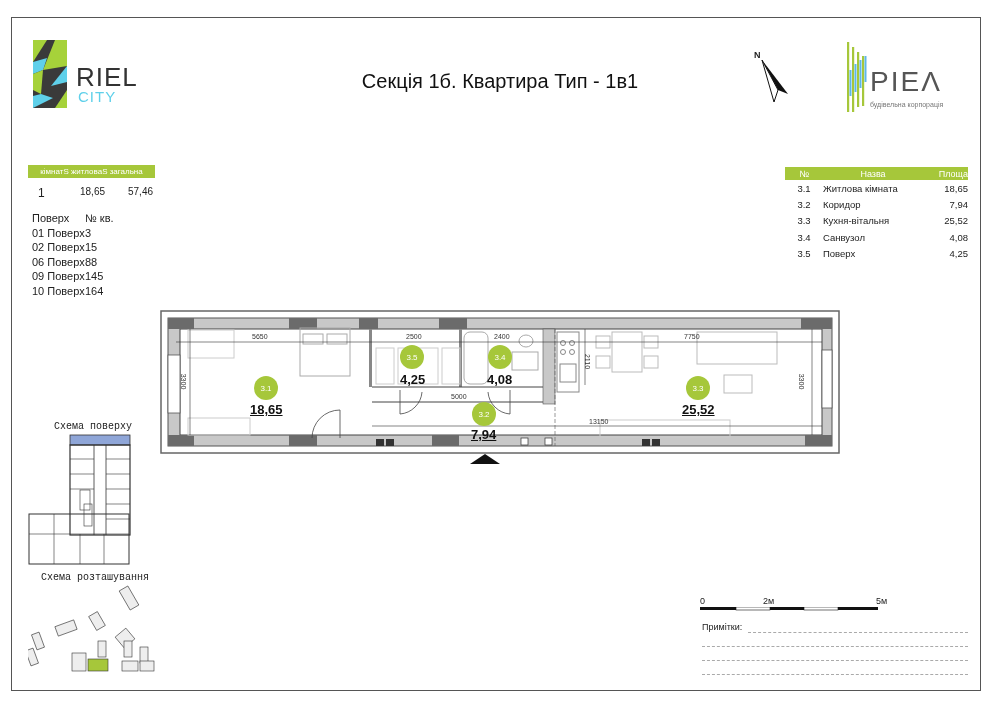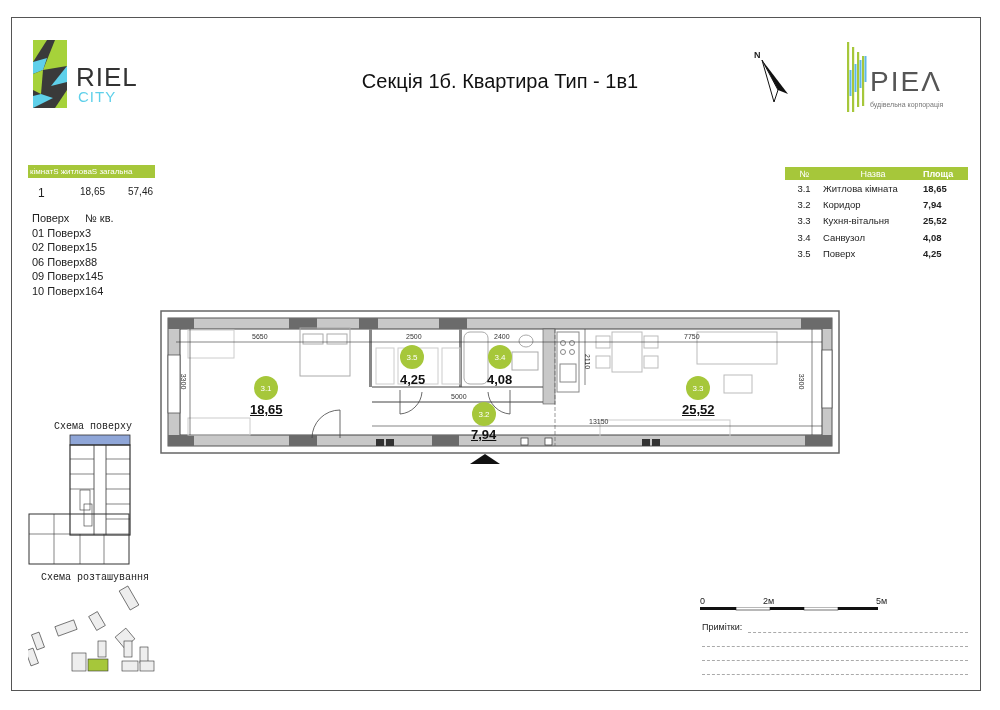--- a/index.html
+++ b/index.html
@@ -11,33 +11,33 @@
   
   .riel-mark{left:33px;top:40px;width:34px;height:68px;}
   .riel-text{left:76px;top:62px;font-size:26px;letter-spacing:1px;color:#333;font-weight:400;}
   .riel-city{left:78px;top:88px;font-size:15px;color:#5fd0ea;font-weight:400;letter-spacing:1px;}
   
   .piel-mark{left:844px;top:42px;width:26px;height:70px;}
   .piel-text{left:870px;top:66px;font-size:28px;color:#555;letter-spacing:2px;}
   .piel-sub{left:870px;top:101px;font-size:7px;color:#777;}
   .north{left:750px;top:50px;width:50px;height:56px;}
   
-  .sum-head{left:28px;top:165px;width:127px;height:13px;background:#a6c73a;color:#fff;font-size:8px;display:flex;align-items:center;justify-content:flex-start;padding:0 2px;box-sizing:border-box;}
+  .sum-head{left:28px;top:165px;width:127px;height:13px;background:#a6c73a;color:#fff;font-size:8px;display:flex;align-items:center;justify-content:center;padding:0 2px;box-sizing:border-box;}
   .sum-vals{left:28px;top:186px;width:127px;display:flex;font-size:10px;}
   .sum-vals span{display:block;}
   .floors{left:32px;top:211px;font-size:11px;line-height:14.5px;}
   .floors .row{display:flex;}
   .floors .c1{width:53px;}
   
   .rooms{left:785px;top:167px;width:183px;font-size:9.5px;}
   .rooms .head{background:#a6c73a;color:#fff;height:13px;display:flex;align-items:center;font-size:9px;}
   .rooms .row{display:flex;height:16.3px;align-items:center;}
   .rooms .c1{width:38px;text-align:center;}
   .rooms .c2{width:100px;}
-  .rooms .c3{width:45px;text-align:left;font-weight:bold;}
+  .rooms .c3{width:45px;text-align:right;}
   .rooms .head .c2{text-align:center;}
   
   .plan{left:160px;top:310px;width:680px;height:145px;}
   .room-badge{width:24px;height:24px;border-radius:50%;background:#a6c73a;color:#fff;font-size:8px;display:flex;align-items:center;justify-content:center;}
   .room-area{font-size:13px;font-weight:700;text-decoration:underline;color:#111;}
   .dim{font-size:7px;color:#333;}
   .caption{font-size:10px;color:#222;font-family:Liberation Mono, monospace;}
   .scale-lbl{font-size:9px;}
   .note-line{border-bottom:1px dashed #aaa;height:0;}
 </style>

